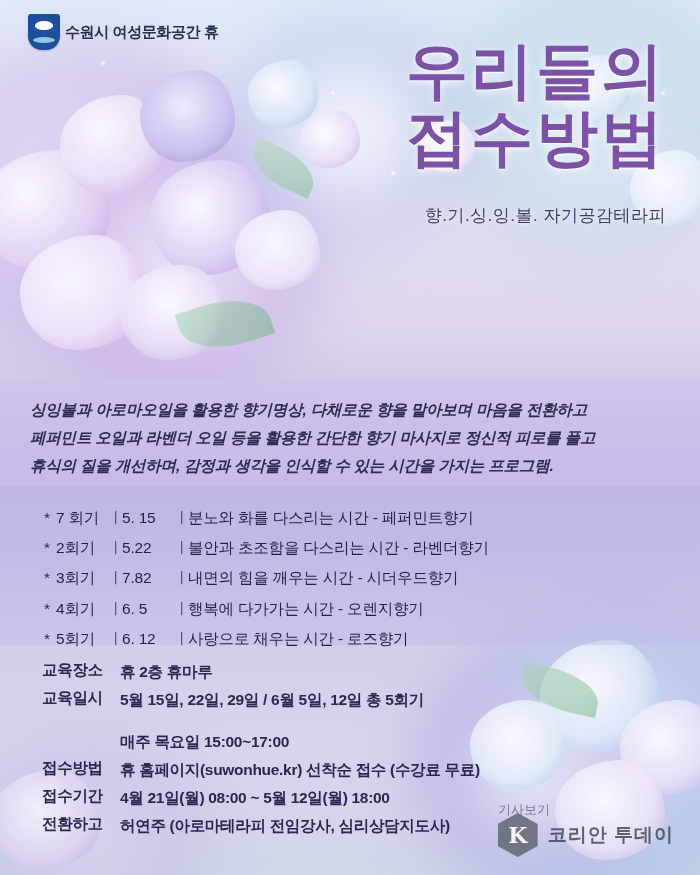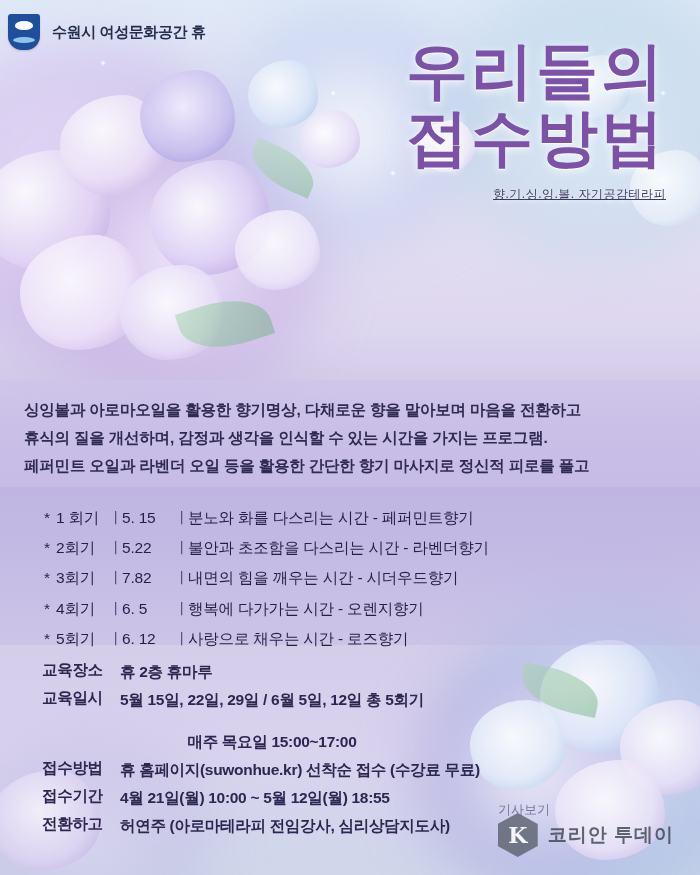--- a/index.html
+++ b/index.html
@@ -52,25 +52,25 @@
     position: absolute;
     width: 6px; height: 6px;
     background: radial-gradient(circle, rgba(255,255,255,.95), rgba(255,255,255,0) 70%);
     border-radius: 50%;
     pointer-events: none;
   }
 
   
   .brand {
     position: absolute;
-    left: 8px;
+    left: 28px;
     top: 14px;
     display: flex;
     align-items: center;
-    gap: 12px;
+    gap: 5px;
     z-index: 6;
   }
   .brand-mark {
     width: 32px;
     height: 36px;
     background: #1e4e9c;
     border-radius: 3px 3px 14px 14px;
     position: relative;
     box-shadow: 0 1px 2px rgba(0,0,0,.18);
   }
@@ -118,38 +118,38 @@
     font-size: 62px;
     font-weight: 700;
     color: #7b52a6;
     letter-spacing: 3px;
     line-height: 1.08;
     text-shadow: 0 2px 8px rgba(255,255,255,.85), 0 1px 0 rgba(255,255,255,.9);
     white-space: nowrap;
   }
   .title-line.l3 { letter-spacing: 6px; }
   .subtitle {
-    margin-top: 14px;
-    font-size: 12px;
+    margin-top: 32px;
+    font-size: 17px;
     color: #3d3a62;
     letter-spacing: .5px;
     text-shadow: 0 1px 4px rgba(255,255,255,.8);
-    text-decoration: underline;
   }
 
   
   .desc-band {
     position: absolute;
     left: 0;
     top: 380px;
     width: 700px;
-    padding: 16px 28px 14px 24px;
+    padding: 16px 28px 14px 30px;
     box-sizing: border-box;
     background: linear-gradient(180deg, rgba(206,196,234,.72), rgba(197,186,230,.80));
     z-index: 4;
+    font-style: italic;
   }
   .desc-line {
     font-size: 15.5px;
     line-height: 1.82;
     color: #2f2a52;
     font-weight: 600;
     letter-spacing: -0.2px;
   }
 
   
@@ -198,21 +198,20 @@
     font-weight: 700;
     color: #2c2650;
     letter-spacing: -0.3px;
   }
   .info-value {
     font-size: 15.5px;
     color: #2c2650;
     letter-spacing: -0.3px;
     line-height: 1.5;
     font-weight: 600;
-    text-align: center;
   }
   .info-value .sub {
     display: block;
     margin-top: 18px;
   }
 
   
   .watermark {
     position: absolute;
     right: 26px;
@@ -302,28 +301,28 @@
   </div>
 
   <div class="title-wrap">
     <div class="title-line l1">우리들의</div>
     <div class="title-line l2">접수방법</div>
     <div class="subtitle">향.기.싱.잉.볼. 자기공감테라피</div>
   </div>
 
   <div class="desc-band">
     <div class="desc-line">싱잉볼과 아로마오일을 활용한 향기명상, 다채로운 향을 맡아보며 마음을 전환하고</div>
+    <div class="desc-line">페퍼민트 오일과 라벤더 오일 등을 활용한 간단한 향기 마사지로 정신적 피로를 풀고</div>
     <div class="desc-line">휴식의 질을 개선하며, 감정과 생각을 인식할 수 있는 시간을 가지는 프로그램.</div>
-    <div class="desc-line">페퍼민트 오일과 라벤더 오일 등을 활용한 간단한 향기 마사지로 정신적 피로를 풀고</div>
   </div>
 
   <div class="session-band">
     <div class="session-row">
       <span class="session-star">*</span>
-      <span class="session-no">1 회기</span>
+      <span class="session-no">7 회기</span>
       <span class="session-bar">ㅣ</span>
       <span class="session-date">5. 15</span>
       <span class="session-bar2">ㅣ</span>
       <span class="session-title">분노와 화를 다스리는 시간 - 페퍼민트향기</span>
     </div>
     <div class="session-row">
       <span class="session-star">*</span>
       <span class="session-no">2회기</span>
       <span class="session-bar">ㅣ</span>
       <span class="session-date">5.22</span>
@@ -367,21 +366,21 @@
         <span>5월 15일, 22일, 29일 / 6월 5일, 12일 총 5회기</span>
         <span class="sub">매주 목요일 15:00~17:00</span>
       </div>
     </div>
     <div class="info-row">
       <div class="info-label">접수방법</div>
       <div class="info-value">휴 홈페이지(suwonhue.kr) 선착순 접수 (수강료 무료)</div>
     </div>
     <div class="info-row">
       <div class="info-label">접수기간</div>
-      <div class="info-value">4월 21일(월) 10:00 ~ 5월 12일(월) 18:55</div>
+      <div class="info-value">4월 21일(월) 08:00 ~ 5월 12일(월) 18:00</div>
     </div>
     <div class="info-row">
       <div class="info-label">전환하고</div>
       <div class="info-value">허연주 (아로마테라피 전임강사, 심리상담지도사)</div>
     </div>
   </div>
 
   <div class="wm-fine">기사보기</div>
   <div class="watermark">
     <div class="wm-badge">

